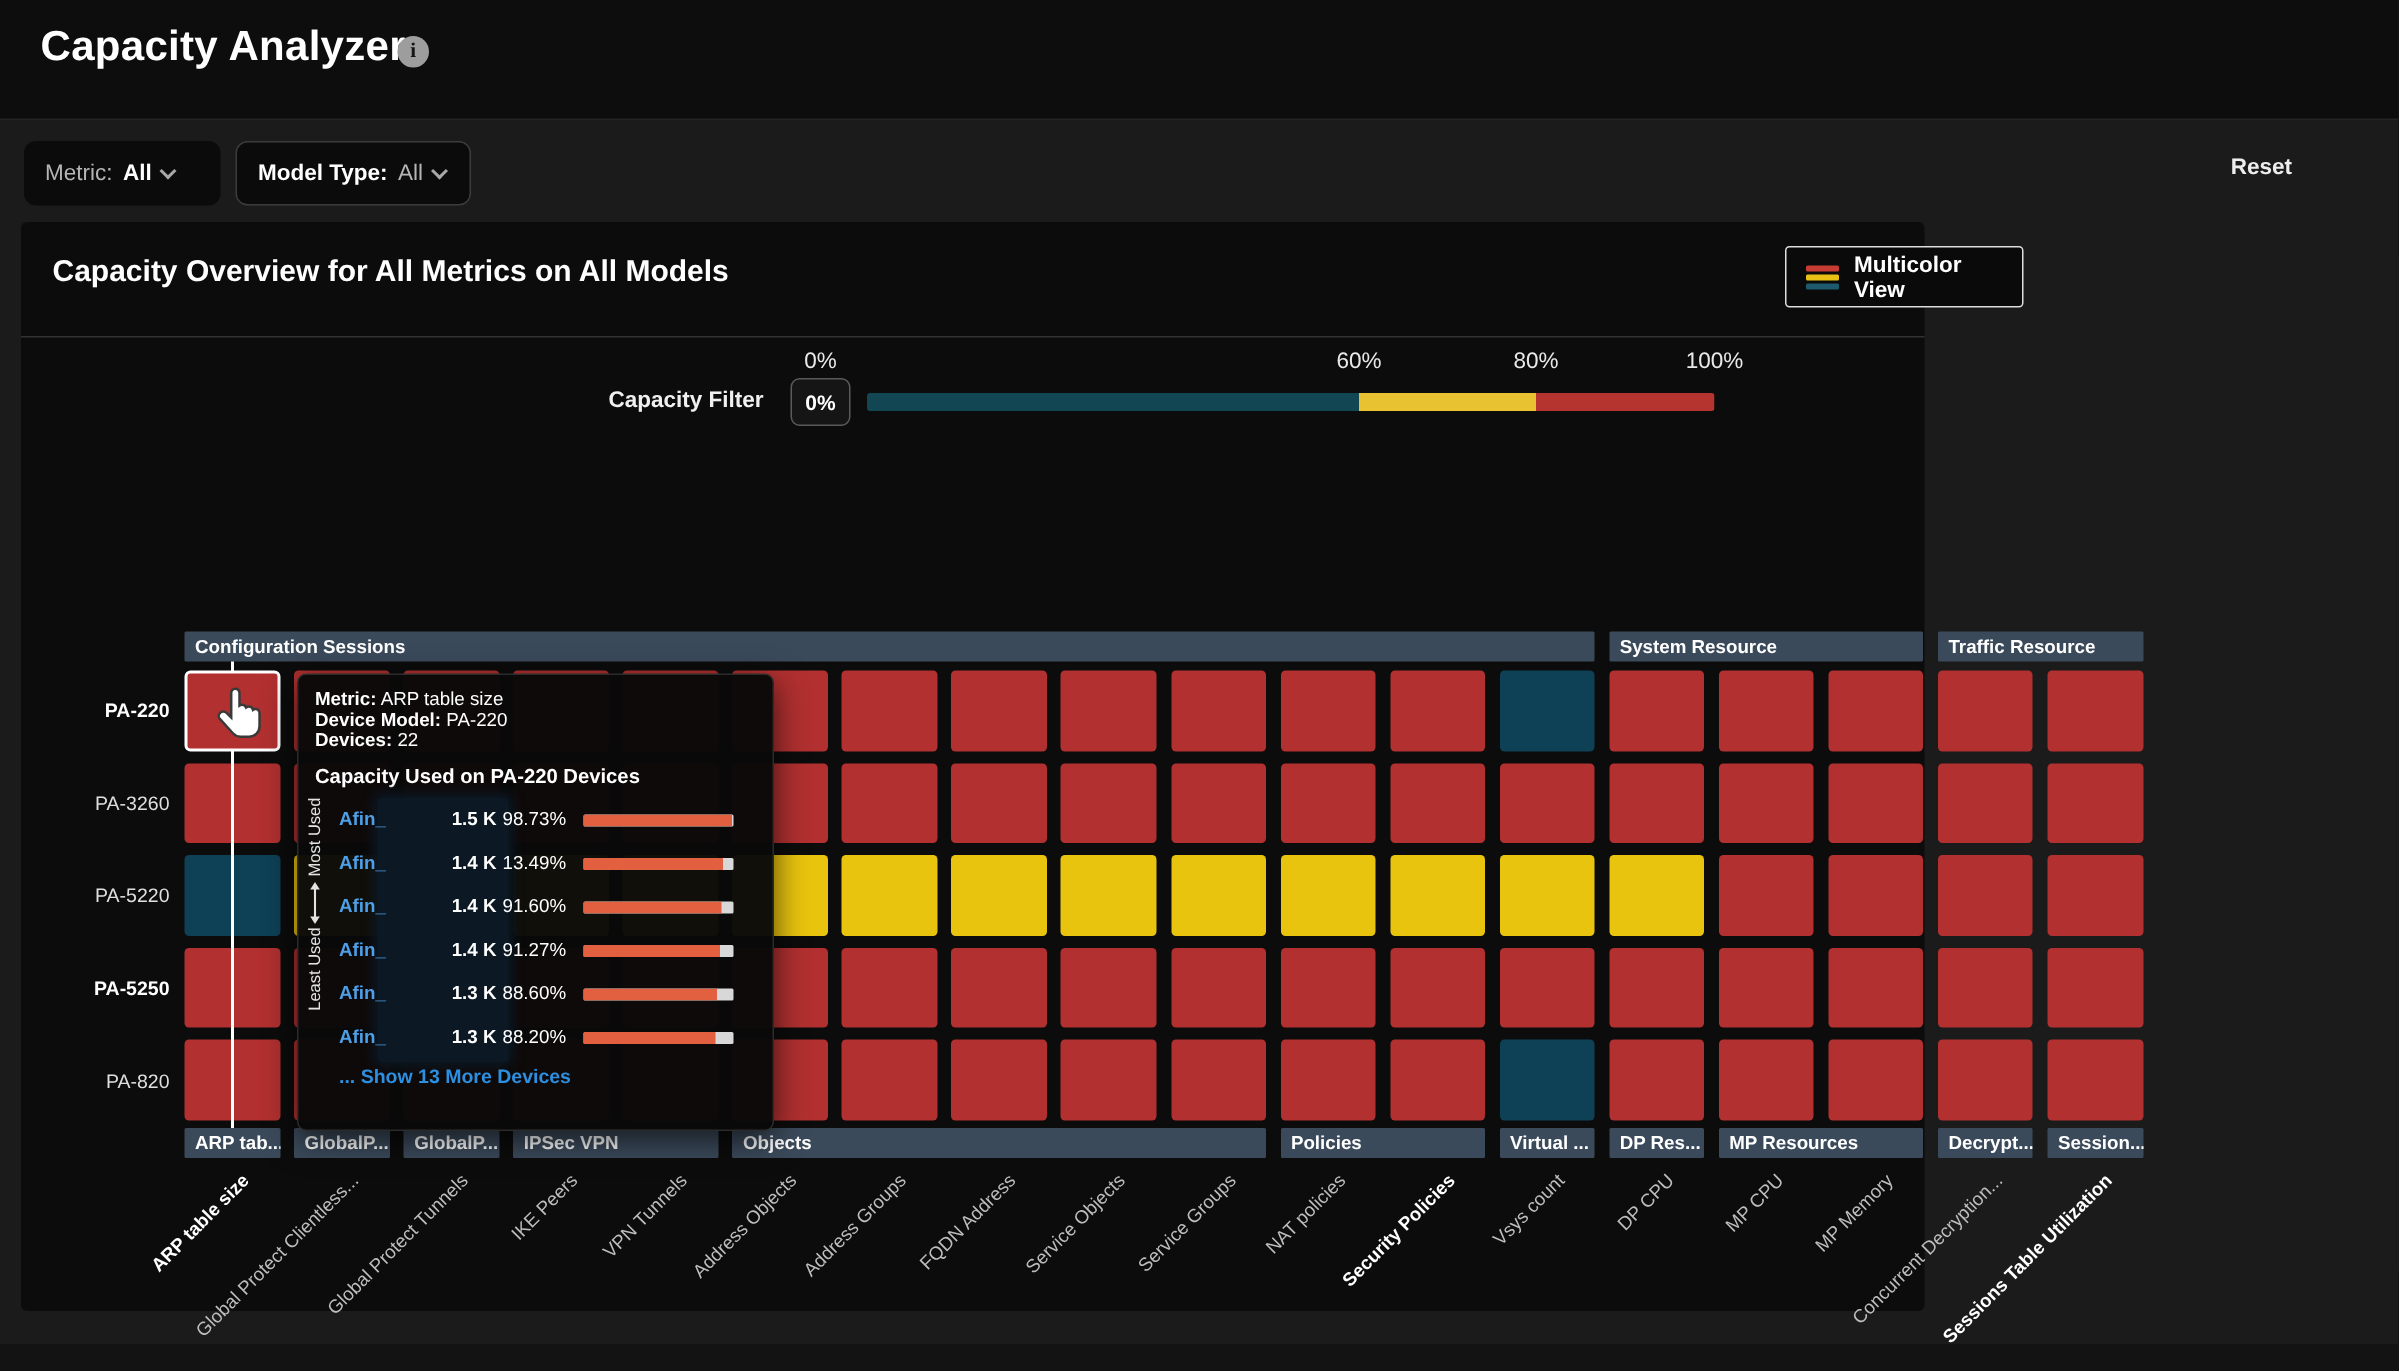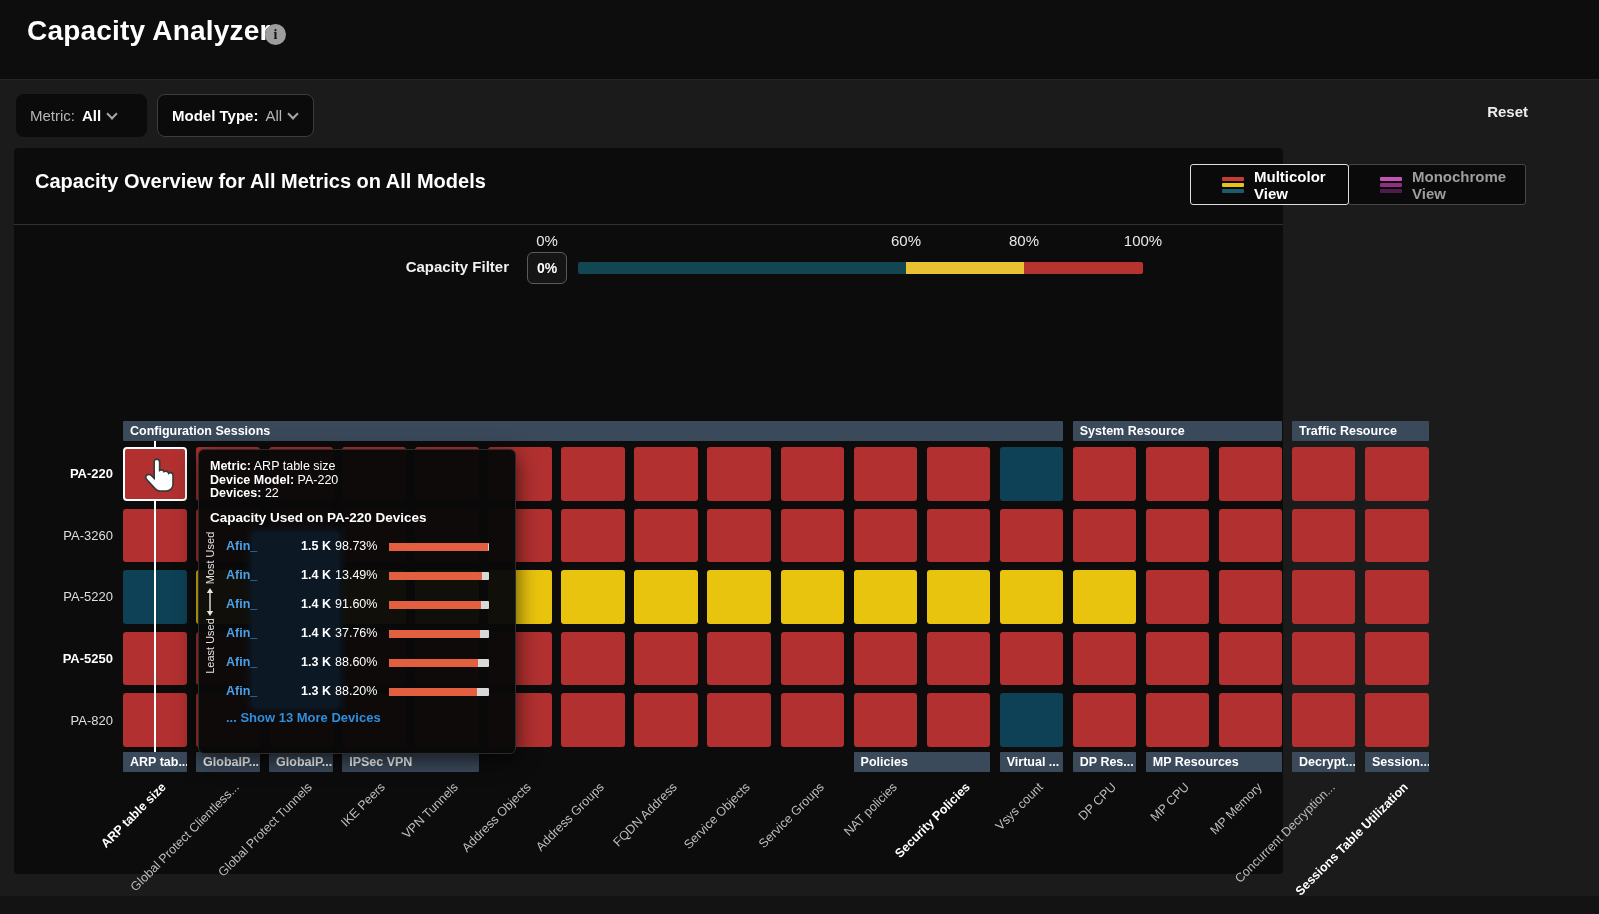--- a/index.html
+++ b/index.html
@@ -21,21 +21,21 @@
   .chev { width:8px; height:8px; border-right:2px solid #a8a8a8; border-bottom:2px solid #a8a8a8; transform:rotate(45deg); margin-top:-4px; }
   .reset-btn { position:absolute; right:71px; top:22px; color:#ededed; font-size:15px; font-weight:bold; cursor:pointer; }
 
   
   .card { position:absolute; left:14px; top:148px; width:1269px; height:726px; background:#0c0c0c; border-radius:4px; }
   .card-title { position:absolute; left:21px; top:22px; font-size:20px; font-weight:bold; color:#ffffff; }
   .card-divider { position:absolute; left:0; top:76px; width:100%; height:1px; background:#323232; }
 
   
   .view-toggle { position:absolute; left:1176px; top:16px; height:41px; display:flex; }
-  .vt-btn { height:41px; display:flex; align-items:center; gap:10px; padding:0 31px; background:#0a0a0a; font-size:15px; cursor:pointer; }
+  .vt-btn { height:41px; display:flex; align-items:center; gap:10px; padding:0 13px; background:#0a0a0a; font-size:15px; cursor:pointer; }
   .vt-multicolor { width:159px; border:1px solid #dedede; border-radius:3px; color:#ffffff; font-weight:bold; z-index:2; }
   .vt-monochrome { width:178px; border:1px solid #474747; border-radius:3px; margin-left:-1px; color:#9e9e9e; font-weight:bold; }
   .vt-icon { display:flex; flex-direction:column; gap:2px; width:22px; }
   .vt-icon div { height:4px; width:22px; border-radius:1px; }
 
   
   .cf-label { position:absolute; left:295px; top:110px; width:200px; text-align:right; color:#f0f0f0; font-size:15px; font-weight:600; }
   .cf-value { position:absolute; left:513px; top:104px; width:40px; height:32px; background:#151515; border:1px solid #5a5a5a; border-radius:6px; color:#ffffff; font-size:14px; font-weight:bold; text-align:center; line-height:30px; cursor:pointer; }
   .cf-track { position:absolute; left:564px; top:114px; width:565px; height:12px; display:flex; border-radius:2px; overflow:hidden; cursor:pointer; }
   .cf-track div { height:100%; }
@@ -103,28 +103,20 @@
 
     <div class="view-toggle">
       <div class="vt-btn vt-multicolor">
         <span class="vt-icon">
             <div class="" style="background: rgb(198, 60, 50);"></div>
             <div class="" style="background: rgb(232, 193, 20);"></div>
             <div class="" style="background: rgb(29, 90, 110);"></div>
           </span>
         <span>Multicolor View</span>
       </div>
-      <div class="vt-btn vt-monochrome">
-        <span class="vt-icon">
-            <div class="" style="background: rgb(197, 83, 180);"></div>
-            <div class="" style="background: rgb(143, 49, 131);"></div>
-            <div class="" style="background: rgb(79, 29, 73);"></div>
-          </span>
-        <span>Monochrome View</span>
-      </div>
     </div>
 
     <div class="card-divider"></div>
 
     <div class="cf-label">Capacity Filter</div>
     <div class="cf-value">0%</div>
     <div class="cf-track">
         <div class="" style="width: 58%; background: rgb(19, 70, 83);"></div>
         <div class="" style="width: 21%; background: rgb(233, 194, 50);"></div>
         <div class="" style="width: 21%; background: rgb(181, 52, 47);"></div>
@@ -138,20 +130,21 @@
 
     <div class="heatmap" id="heatmap">
       <div class="col-line"></div>
     <div class="group-header" style="left: 109px; top: 273px; width: 940.22px;">Configuration Sessions</div>
         <div class="group-header" style="left: 1058.78px; top: 273px; width: 209.62px;">System Resource</div>
         <div class="group-header" style="left: 1277.96px; top: 273px; width: 136.56px;">Traffic Resource</div>
         <div class="bottom-label" style="left: 109px; top: 604px; width: 63.5px;">ARP tab...</div>
         <div class="bottom-label" style="left: 182.06px; top: 604px; width: 63.5px;">GlobalP...</div>
         <div class="bottom-label" style="left: 255.12px; top: 604px; width: 63.5px;">GlobalP...</div>
         <div class="bottom-label" style="left: 328.18px; top: 604px; width: 136.56px;">IPSec VPN</div>
+        <div class="bottom-label" style="left: 474.3px; top: 604px; width: 355.74px;">Objects</div>
         <div class="bottom-label" style="left: 839.6px; top: 604px; width: 136.56px;">Policies</div>
         <div class="bottom-label" style="left: 985.72px; top: 604px; width: 63.5px;">Virtual ...</div>
         <div class="bottom-label" style="left: 1058.78px; top: 604px; width: 63.5px;">DP Res...</div>
         <div class="bottom-label" style="left: 1131.84px; top: 604px; width: 136.56px;">MP Resources</div>
         <div class="bottom-label" style="left: 1277.96px; top: 604px; width: 63.5px;">Decrypt...</div>
         <div class="bottom-label" style="left: 1351.02px; top: 604px; width: 63.5px;">Session...</div>
         <div class="row-label bold" style="top: 318.25px;">PA-220</div>
         <div class="row-label" style="top: 379.85px;">PA-3260</div>
         <div class="row-label" style="top: 441.45px;">PA-5220</div>
         <div class="row-label bold" style="top: 503.05px; padding-left: 16px;">PA-5250</div>
@@ -312,21 +305,21 @@
             <div class="t-name">Afin_</div>
             <div class="t-val">1.4 K</div>
             <div class="t-pct">91.60%</div>
             <div class="t-bar">
               <div class="t-fill" style="width: 91.6%; background: rgb(226, 96, 63);"></div>
             </div>
           </div>
           <div class="t-row" style="top: 176px;">
             <div class="t-name">Afin_</div>
             <div class="t-val">1.4 K</div>
-            <div class="t-pct">37.76%</div>
+            <div class="t-pct">91.27%</div>
             <div class="t-bar">
               <div class="t-fill" style="width: 91.27%; background: rgb(226, 96, 63);"></div>
             </div>
           </div>
           <div class="t-row" style="top: 205px;">
             <div class="t-name">Afin_</div>
             <div class="t-val">1.3 K</div>
             <div class="t-pct">88.60%</div>
             <div class="t-bar">
               <div class="t-fill" style="width: 88.6%; background: rgb(226, 96, 63);"></div>

